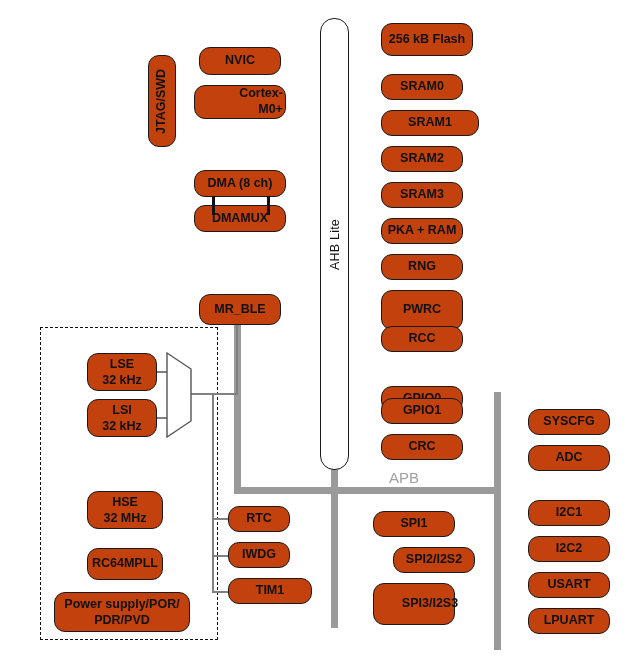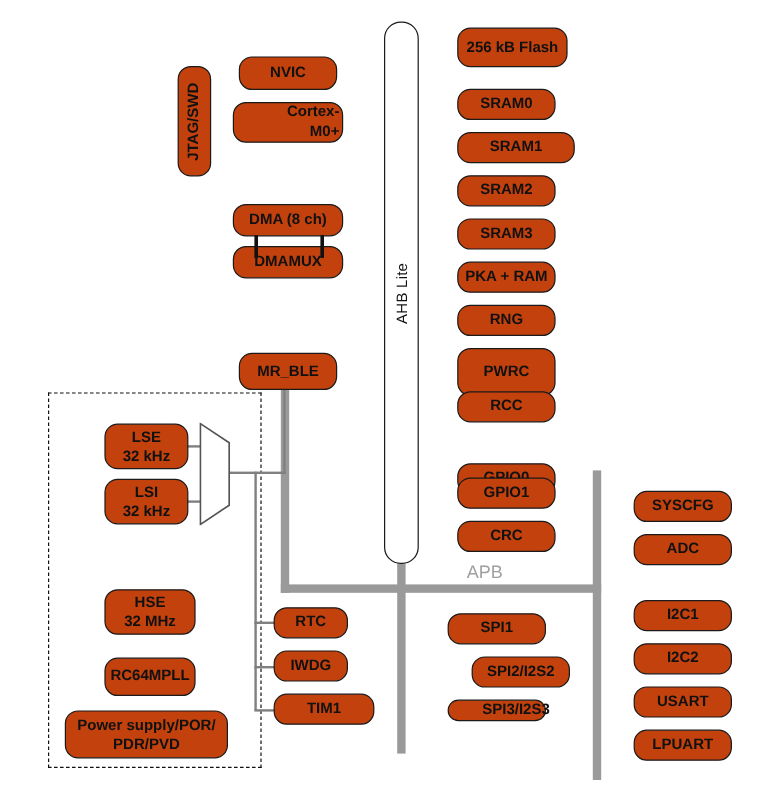--- a/index.html
+++ b/index.html
@@ -157,21 +157,21 @@
   <div class="blk" style="left:381px;top:218px;width:82px;height:26px;">PKA + RAM</div>
   <div class="blk" style="left:381px;top:254px;width:82px;height:26px;">RNG</div>
   <div class="blk" style="left:381px;top:290px;width:82px;height:40px;">PWRC</div>
   <div class="blk" style="left:381px;top:326px;width:82px;height:26px;">RCC</div>
   <div class="blk" style="left:381px;top:362px;width:82px;height:26px;margin-top:24px;">GPIO0</div>
   <div class="blk" style="left:381px;top:398px;width:82px;height:26px;">GPIO1</div>
   <div class="blk" style="left:381px;top:434px;width:82px;height:26px;">CRC</div>
 
   <div class="blk" style="left:373px;top:511px;width:82px;height:26px;">SPI1</div>
   <div class="blk" style="left:373px;top:547px;width:82px;height:26px;margin-left:20px;">SPI2/I2S2</div>
-  <div class="blk" style="left:373px;top:583px;width:82px;height:18px;padding-left:36px;">SPI3/I2S3</div>
+  <div class="blk" style="left:373px;top:583px;width:82px;height:42px;padding-left:36px;">SPI3/I2S3</div>
 
   <div class="blk" style="left:528px;top:409px;width:82px;height:26px;">SYSCFG</div>
   <div class="blk" style="left:528px;top:445px;width:82px;height:26px;">ADC</div>
   <div class="blk" style="left:528px;top:500px;width:82px;height:26px;">I2C1</div>
   <div class="blk" style="left:528px;top:536px;width:82px;height:26px;">I2C2</div>
   <div class="blk" style="left:528px;top:572px;width:82px;height:26px;">USART</div>
   <div class="blk" style="left:528px;top:608px;width:82px;height:26px;">LPUART</div>
 
   <div class="blk" style="left:228px;top:506px;width:62px;height:26px;">RTC</div>
   <div class="blk" style="left:228px;top:542px;width:62px;height:26px;">IWDG</div>

